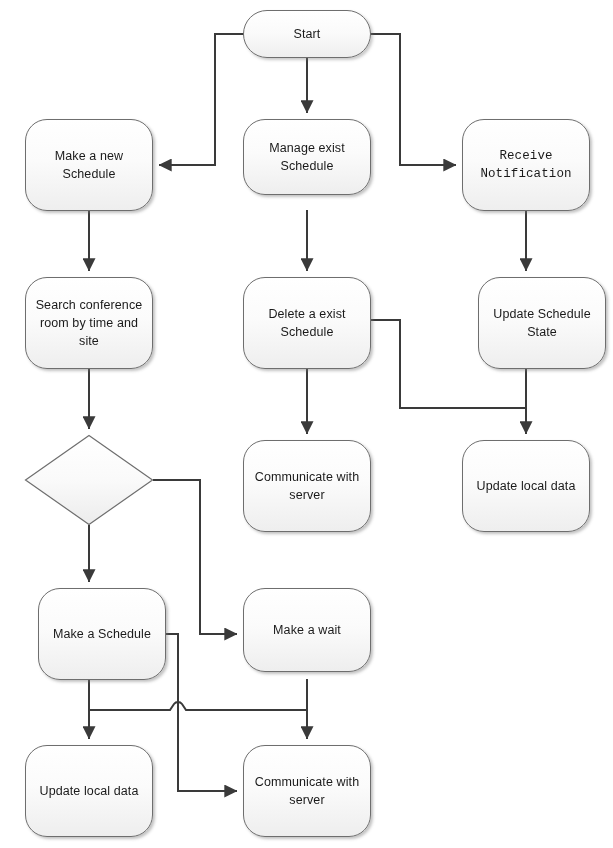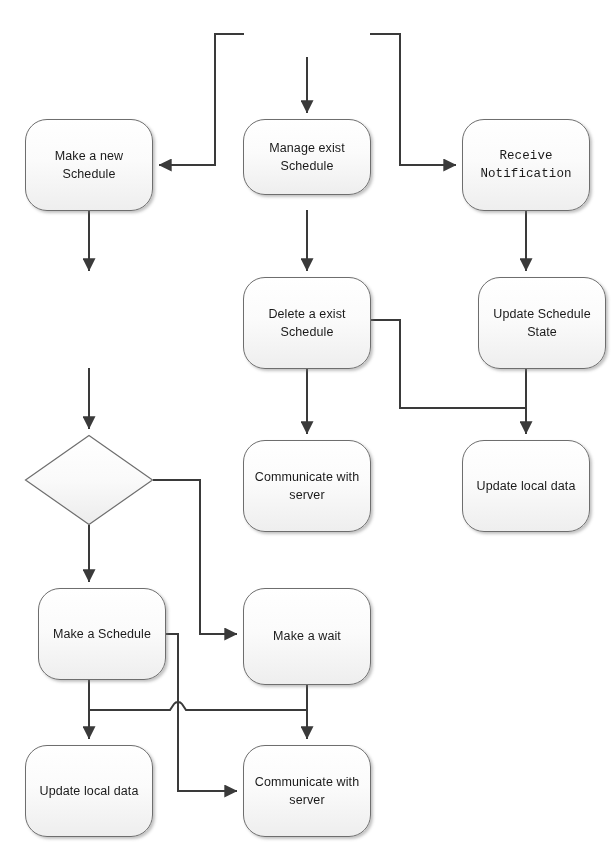--- a/index.html
+++ b/index.html
@@ -113,35 +113,43 @@
       <path d="M 89 680 L 89 738" marker-end="url(#arrow)"></path>
 
       <path d="M 153 634 L 178 634 L 178 791 L 236 791" marker-end="url(#arrow)"></path>
 
       <path d="M 307 680 L 307 710 L 186 710 L 182 704 A 5 5 0 0 0 174 704 L 170 710 L 89 710"></path>
       <path d="M 307 710 L 307 738" marker-end="url(#arrow)"></path>
 
     </g>
   </svg>
 
+  <div class="node terminator" style="left:243px; top:10px; width:128px; height:48px;">
+    <span class="node-label">Start</span>
+  </div>
 
   <div class="node process" style="left:25px; top:119px; width:128px; height:92px;">
     <span class="node-label">Make a new
 Schedule</span>
   </div>
 
   <div class="node process" style="left:243px; top:119px; width:128px; height:76px;">
     <span class="node-label">Manage exist
 Schedule</span>
   </div>
 
   <div class="node process" style="left:462px; top:119px; width:128px; height:92px;font-family:Liberation Mono, monospace;">
     <span class="node-label">Receive Notification</span>
   </div>
 
+  <div class="node process" style="left:25px; top:277px; width:128px; height:92px;">
+    <span class="node-label">Search conference
+room by time and
+site</span>
+  </div>
 
   <div class="node process" style="left:243px; top:277px; width:128px; height:92px;text-align:center;">
     <span class="node-label">Delete a exist
 Schedule</span>
   </div>
 
   <div class="node process" style="left:462px; top:277px; width:128px; height:92px;margin-left:16px;">
     <span class="node-label">Update Schedule
 State</span>
   </div>
@@ -165,21 +173,21 @@
   </div>
 
   <div class="node process" style="left:462px; top:440px; width:128px; height:92px;">
     <span class="node-label">Update local data</span>
   </div>
 
   <div class="node process" style="left:38px; top:588px; width:128px; height:92px;">
     <span class="node-label">Make a Schedule</span>
   </div>
 
-  <div class="node process" style="left:243px; top:588px; width:128px; height:97px;">
+  <div class="node process" style="left:243px; top:588px; width:128px; height:84px;">
     <span class="node-label">Make a wait</span>
   </div>
 
   <div class="node process" style="left:25px; top:745px; width:128px; height:92px;">
     <span class="node-label">Update local data</span>
   </div>
 
   <div class="node process" style="left:243px; top:745px; width:128px; height:92px;">
     <span class="node-label">Communicate with
 server</span>

